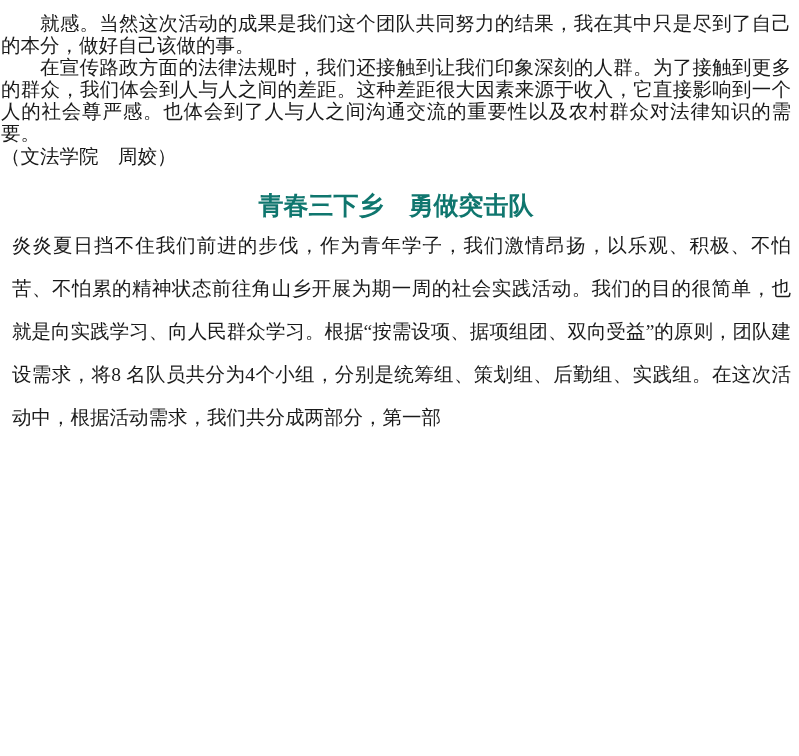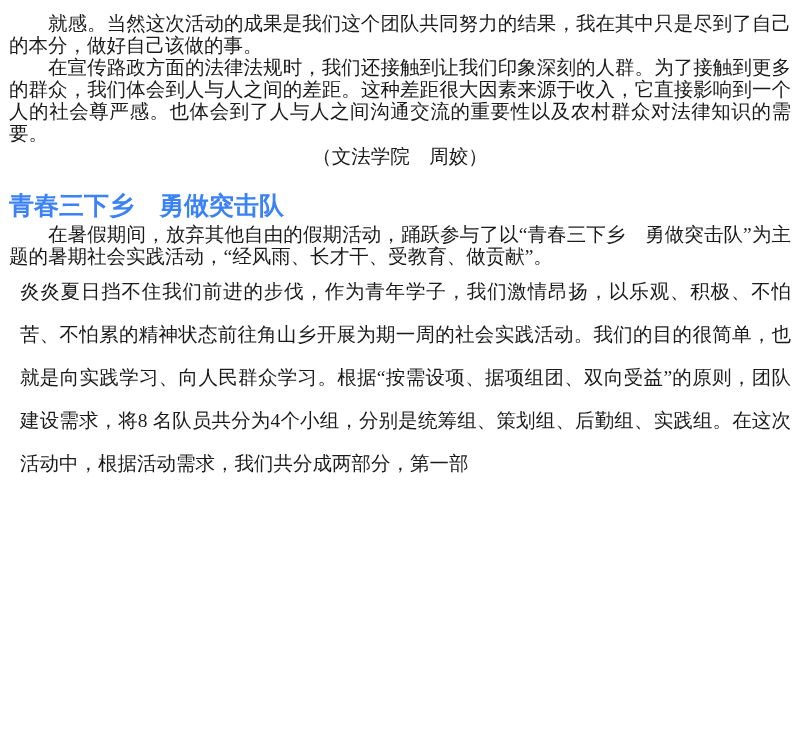--- a/index.html
+++ b/index.html
@@ -5,55 +5,55 @@
   html, body {
     margin: 0;
     padding: 0;
     background: #ffffff;
   }
   .page {
     position: relative;
     width: 799px;
     height: 756px;
     box-sizing: border-box;
-    padding: 13px 8px 0 9px;
+    padding: 13px 8px 0 1px;
     background: #ffffff;
     color: #1a1a1a;
     font-family: "Liberation Serif", "DejaVu Serif", serif;
     font-size: 19.5px;
     line-height: 22.1px;
     text-align: justify;
     overflow: hidden;
   }
   .para {
     margin: 0;
     text-indent: 2em;
   }
   .byline {
     margin: 0;
     text-indent: 0;
-    text-align: center;
+    text-align: left;
   }
   .title {
     margin: 22px 0 4px 0;
+    text-align: center;
     font-family: "Liberation Sans", "DejaVu Sans", sans-serif;
     font-weight: bold;
     font-size: 25px;
     line-height: 30px;
-    color: #3b82f6;
+    color: #0f766e;
   }
   .wide {
     margin: 2px 0 0 11px;
     text-indent: 0;
     line-height: 43px;
   }
 </style>
 </head>
 <body>
 
 <div class="page">
   <p class="para">就感。当然这次活动的成果是我们这个团队共同努力的结果，我在其中只是尽到了自己的本分，做好自己该做的事。</p>
   <p class="para">在宣传路政方面的法律法规时，我们还接触到让我们印象深刻的人群。为了接触到更多的群众，我们体会到人与人之间的差距。这种差距很大因素来源于收入，它直接影响到一个人的社会尊严感。也体会到了人与人之间沟通交流的重要性以及农村群众对法律知识的需要。</p>
   <p class="byline">（文法学院　周姣）</p>
   <h1 class="title">青春三下乡　勇做突击队</h1>
-  <p class="para">在暑假期间，放弃其他自由的假期活动，踊跃参与了以“青春三下乡　勇做突击队”为主题的暑期社会实践活动，“经风雨、长才干、受教育、做贡献”。</p>
   <p class="para wide">炎炎夏日挡不住我们前进的步伐，作为青年学子，我们激情昂扬，以乐观、积极、不怕苦、不怕累的精神状态前往角山乡开展为期一周的社会实践活动。我们的目的很简单，也就是向实践学习、向人民群众学习。根据“按需设项、据项组团、双向受益”的原则，团队建设需求，将8 名队员共分为4个小组，分别是统筹组、策划组、后勤组、实践组。在这次活动中，根据活动需求，我们共分成两部分，第一部</p>
 </div>
 
 </body></html>

